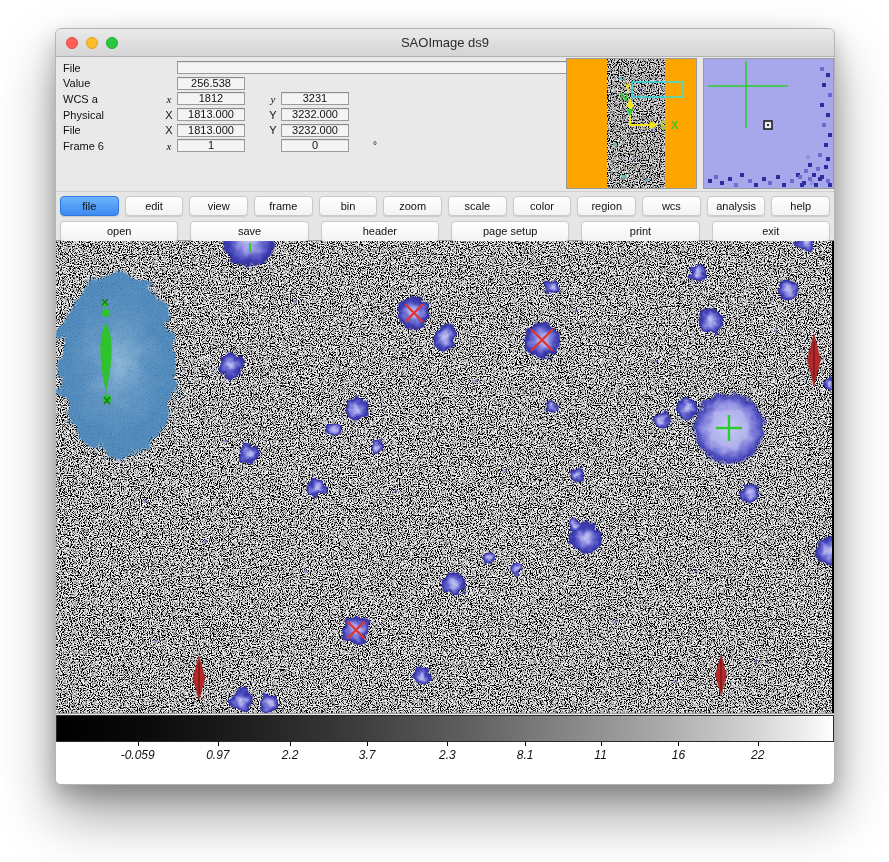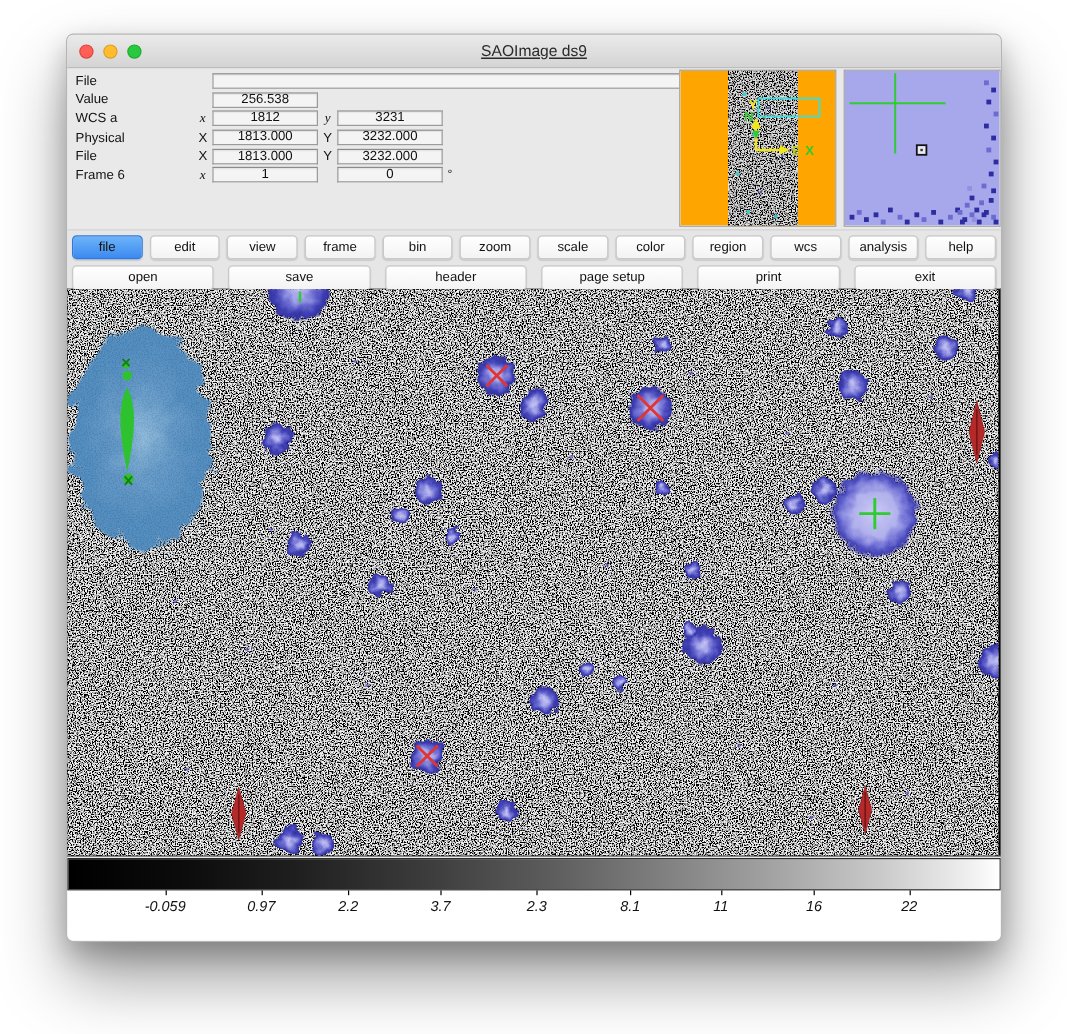--- a/index.html
+++ b/index.html
@@ -5,39 +5,39 @@
   * { margin:0; padding:0; box-sizing:border-box; }
   html,body { width:889px; height:862px; background:#ffffff; font-family:"Liberation Sans",sans-serif; }
   .page { position:relative; width:889px; height:862px; overflow:hidden; }
   .window {
     position:absolute; left:55px; top:28px; width:780px; height:757px;
     background:#e9e9e9; border-radius:6px; overflow:hidden;
     border:1px solid #b5b5b5;
     box-shadow:0 30px 55px rgba(0,0,0,.38), 0 10px 22px rgba(0,0,0,.22);
   }
   
-  .titlebar { position:relative; height:28px; background:linear-gradient(#eaeaea,#d4d4d4); border-bottom:1px solid #b2b2b2;text-decoration:underline; }
+  .titlebar { position:relative; height:28px; background:linear-gradient(#eaeaea,#d4d4d4); border-bottom:1px solid #b2b2b2; }
   .lights { position:absolute; left:10px; top:8px; display:flex; gap:8px; }
   .light { width:12px; height:12px; border-radius:50%; display:inline-block; }
   .light.red { background:#ff5f57; border:0.5px solid #e0443e; }
   .light.yellow { background:#febc2e; border:0.5px solid #dea123; }
   .light.green { background:#28c840; border:0.5px solid #1dad2b; }
   .title { text-align:center; font-size:13px; line-height:27px; color:#2b2b2b; }
   
   .infobar { position:relative; height:134px; background:#e9e9e9; }
   .info-left { position:absolute; left:0; top:3px; width:510px; }
   .info-row { display:grid; grid-template-columns:98px 16px 88px 16px 88px 16px; align-items:center; height:15.6px; padding-left:7px; }
   .ilabel { font-size:11px; color:#111; }
   .isub { font-size:11px; color:#111; text-align:center; }
   .isub.it { font-style:italic; font-family:"Liberation Serif",serif; }
   .entry { height:13px; background:#f4f4f4; border:1px solid #9b9b9b; border-top-color:#8b8b8b;
            font-size:11px; line-height:11px; text-align:center; color:#111; overflow:hidden;
            box-shadow:inset 0 1px 1px rgba(0,0,0,.07); }
   .entry.long { grid-column:3 / 7; width:397px; }
-  .entry.short { width:88px; }
+  .entry.short { width:68px; }
   .deg { font-size:10px; padding-left:4px; color:#111; }
   .panner-box, .mag-box { position:absolute; top:1px; width:131px; height:131px; background:#fff;
     border:1px solid #9a9a9a; }
   .panner-box { left:510px; }
   .mag-box { left:647px; }
   .panner-box svg, .mag-box svg { display:block; }
   
   .menubar { height:49px; background:#e6e6e6; border-top:1px solid #d0d0d0; padding:3px 2px 2px 2px; }
   .menu-row { display:flex; gap:6px; padding:1px 2px; }
   .menu-row.second { gap:12px; margin-top:3px;justify-content:center; }

